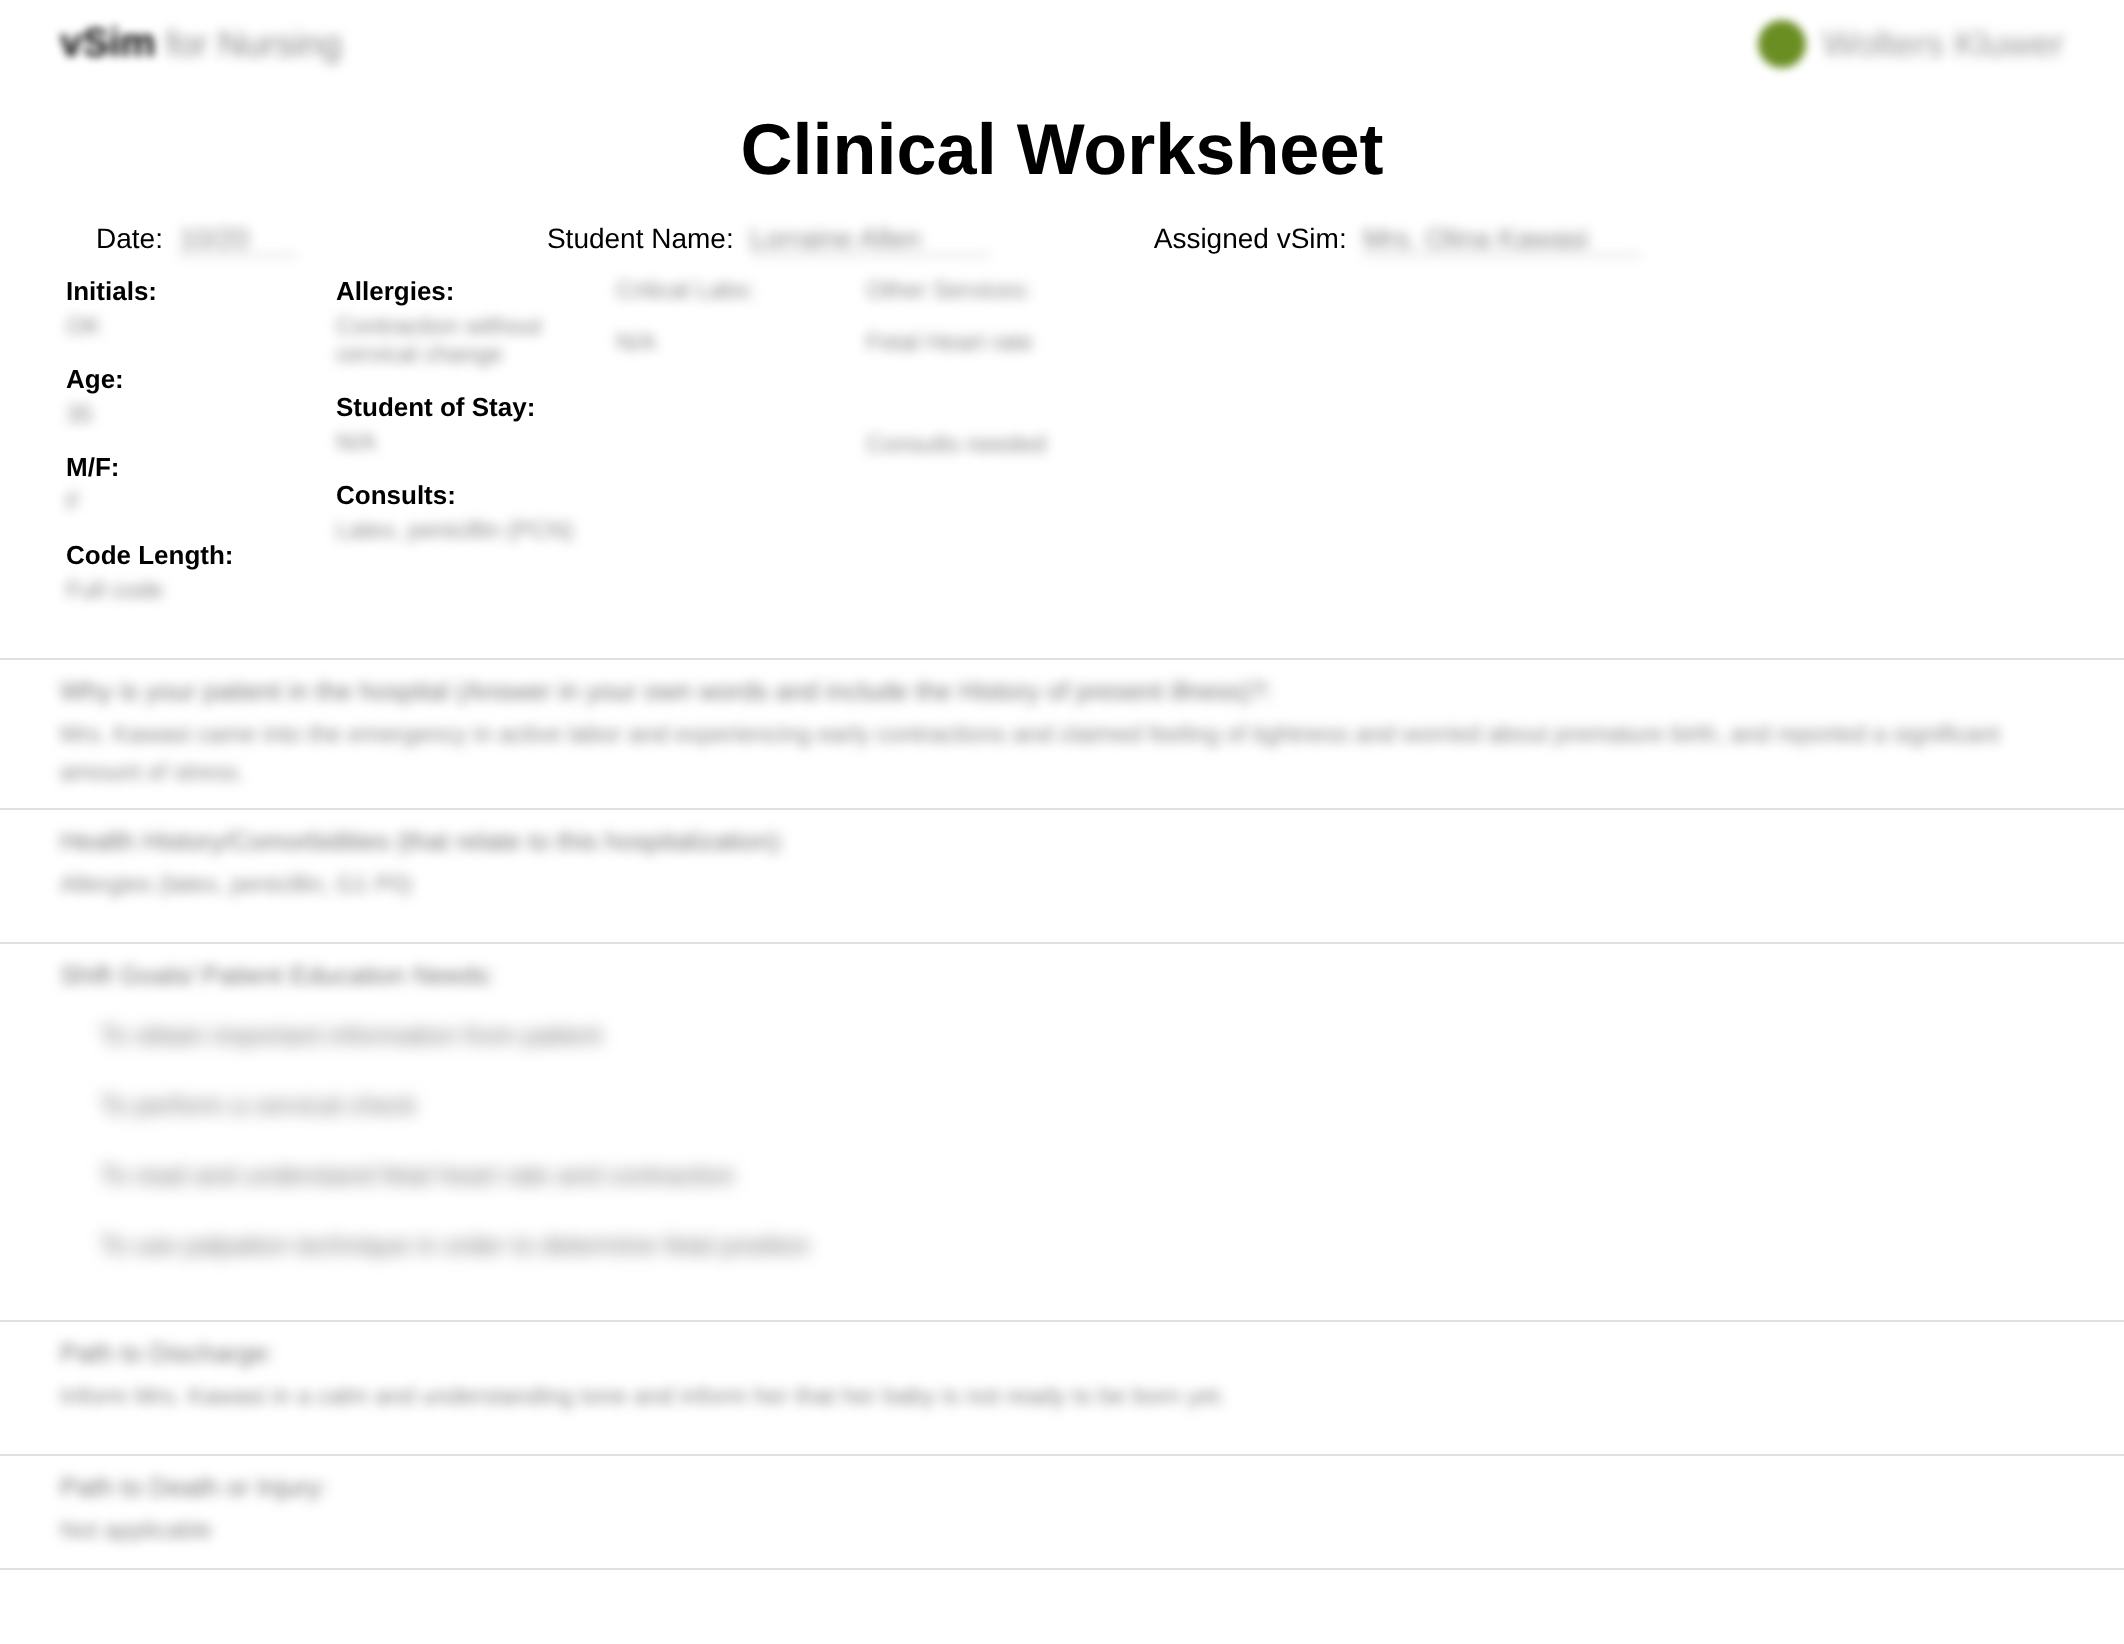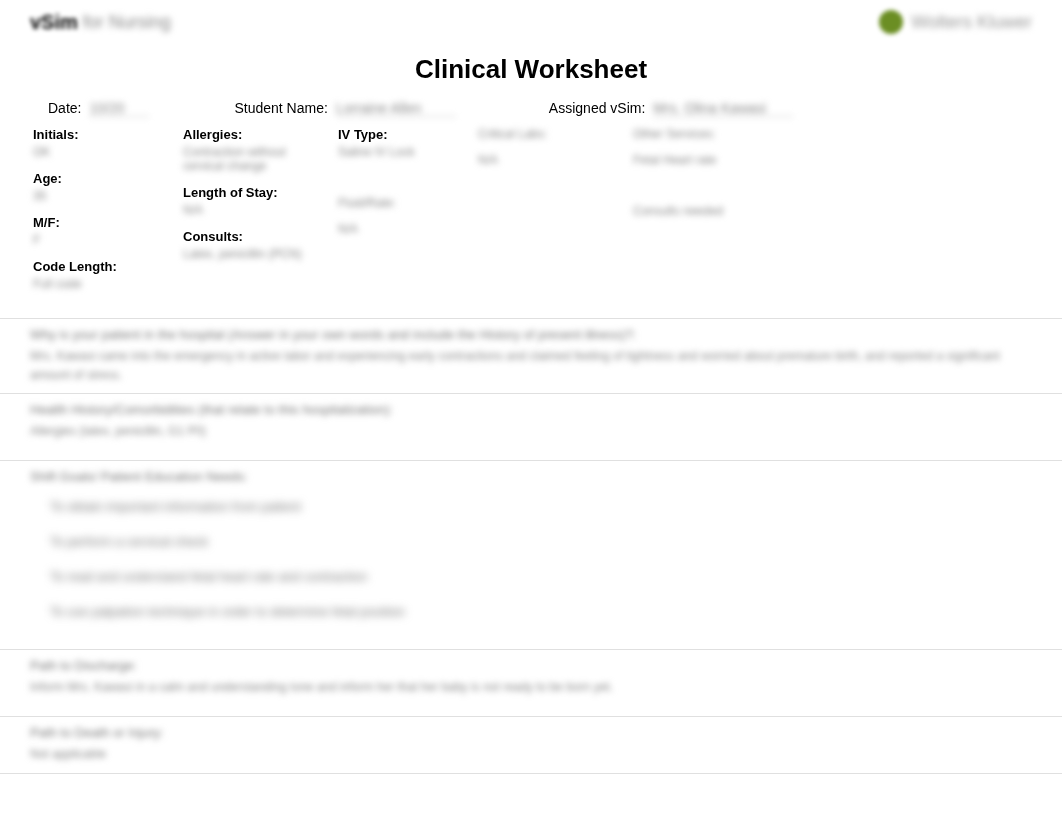--- a/index.html
+++ b/index.html
@@ -48,56 +48,56 @@
       background: #6b8e23;
       filter: blur(2px);
     }
     .logo-right .text {
       font-size: 18px;
       color: #999;
       filter: blur(3px);
     }
     .title {
       text-align: center;
-      font-size: 26px;
+      font-size: 36px;
       font-weight: 600;
       margin: 10px 0 15px;
     }
     .top-row {
       display: flex;
       padding: 0 30px;
       font-size: 14px;
-      gap: 45px;
+      gap: 34px;
       align-items: baseline;
     }
     .top-row .label {
       font-weight: 500;
     }
     .top-row .field {
       display: flex;
       align-items: baseline;
       gap: 8px;
     }
     .top-row .value {
       filter: blur(3px);
       color: #888;
       border-bottom: 1px solid #ccc;
       min-width: 60px;
     }
     .field-date { margin-left: 18px; }
-    .field-student { margin-left: 40px; }
+    .field-student { margin-left: 90px; }
     .field-student .value { min-width: 120px; }
     .field-vsim { margin-left: 48px; }
     .field-vsim .value { min-width: 140px; }
     .info-grid {
       display: grid;
       grid-template-columns: 135px 140px 125px 140px 150px 150px 170px;
       padding: 5px 30px 10px;
       font-size: 13px;
-      gap: 15px;
+      gap: 0;
       border-bottom: 1px solid #e0e0e0;
     }
     .info-col {
       padding: 5px 3px;
     }
     .info-label {
       font-weight: 600;
       margin-bottom: 3px;
     }
     .info-value {
@@ -184,31 +184,24 @@
     <div class="info-label">Age:</div>
     <div class="info-value">35</div>
     <div class="info-label">M/F:</div>
     <div class="info-value">F</div>
     <div class="info-label">Code Length:</div>
     <div class="info-value">Full code</div>
   </div>
   <div class="info-col">
     <div class="info-label">Allergies:</div>
     <div class="info-value">Contraction without cervical change</div>
-    <div class="info-label">Length of Stay:</div>
+    <div class="info-label">Student of Stay:</div>
     <div class="info-value">N/A</div>
     <div class="info-label">Consults:</div>
     <div class="info-value">Latex, penicillin (PCN)</div>
-  </div>
-  <div class="info-col">
-    <div class="info-label">IV Type:</div>
-    <div class="info-value">Saline IV Lock</div>
-    <div style="height:25px"></div>
-    <div class="info-value">Fluid/Rate:</div>
-    <div class="info-value">N/A</div>
   </div>
   <div class="info-col">
     <div class="info-value">Critical Labs:</div>
     <div class="info-value">N/A</div>
   </div>
   <div class="info-col">
     <div class="info-value">Other Services:</div>
     <div class="info-value">Fetal Heart rate</div>
     <div style="height:25px"></div>
     <div class="info-value">Consults needed</div>

